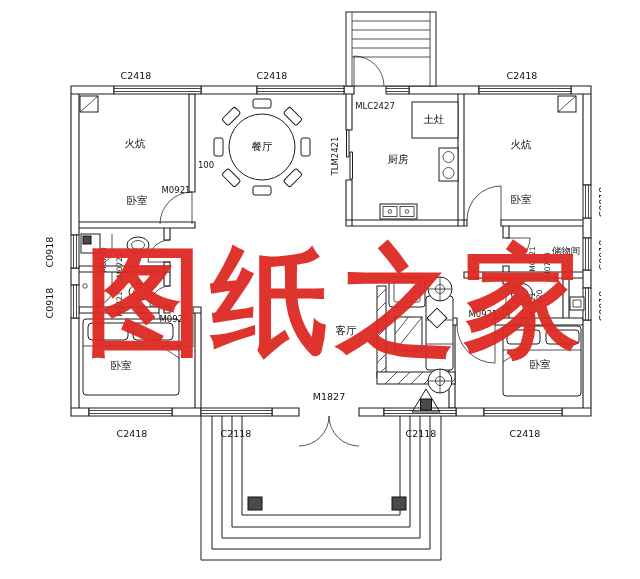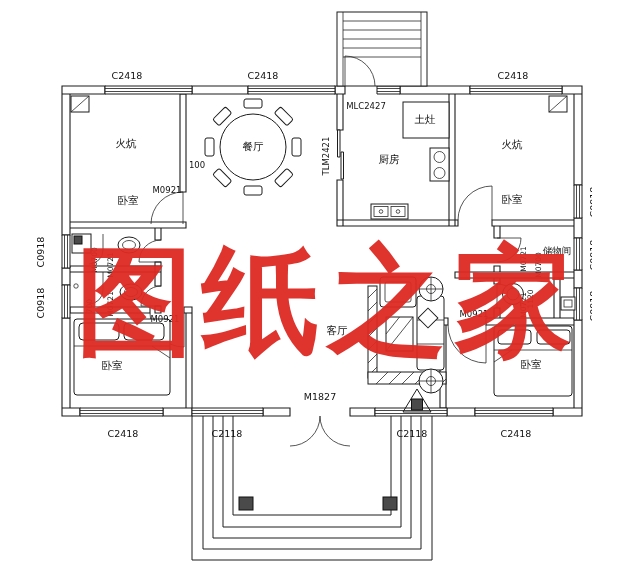--- a/index.html
+++ b/index.html
@@ -1,17 +1,17 @@
 <!DOCTYPE html>
 <html><head>
 <meta charset="utf-8">
 <style>
   html,body{margin:0;padding:0;background:#ffffff;}
   .canvas{position:relative;width:592px;height:579px;background:#fff;overflow:hidden;
-          font-family:"DejaVu Sans", sans-serif;}
+          font-family:"DejaVu Sans", sans-serif;margin-left:9px;}
   svg{display:block;}
   .wall{fill:#ffffff;stroke:#1c1c1c;stroke-width:1.1;}
   .win{fill:#ffffff;stroke:#1c1c1c;stroke-width:1;}
   .glass{stroke:#1c1c1c;stroke-width:.8;fill:none;}
   .ln{stroke:#1c1c1c;stroke-width:1;fill:none;}
   .thin{stroke:#2a2a2a;stroke-width:.8;fill:none;}
   .fixt{fill:#ffffff;stroke:#1c1c1c;stroke-width:1;}
   .dark{fill:#4a4a4a;stroke:#111;stroke-width:1;}
   .lbl{font-family:"DejaVu Sans", sans-serif;font-size:9.5px;fill:#111;text-anchor:middle;}
   .cn{font-size:10.5px;}

